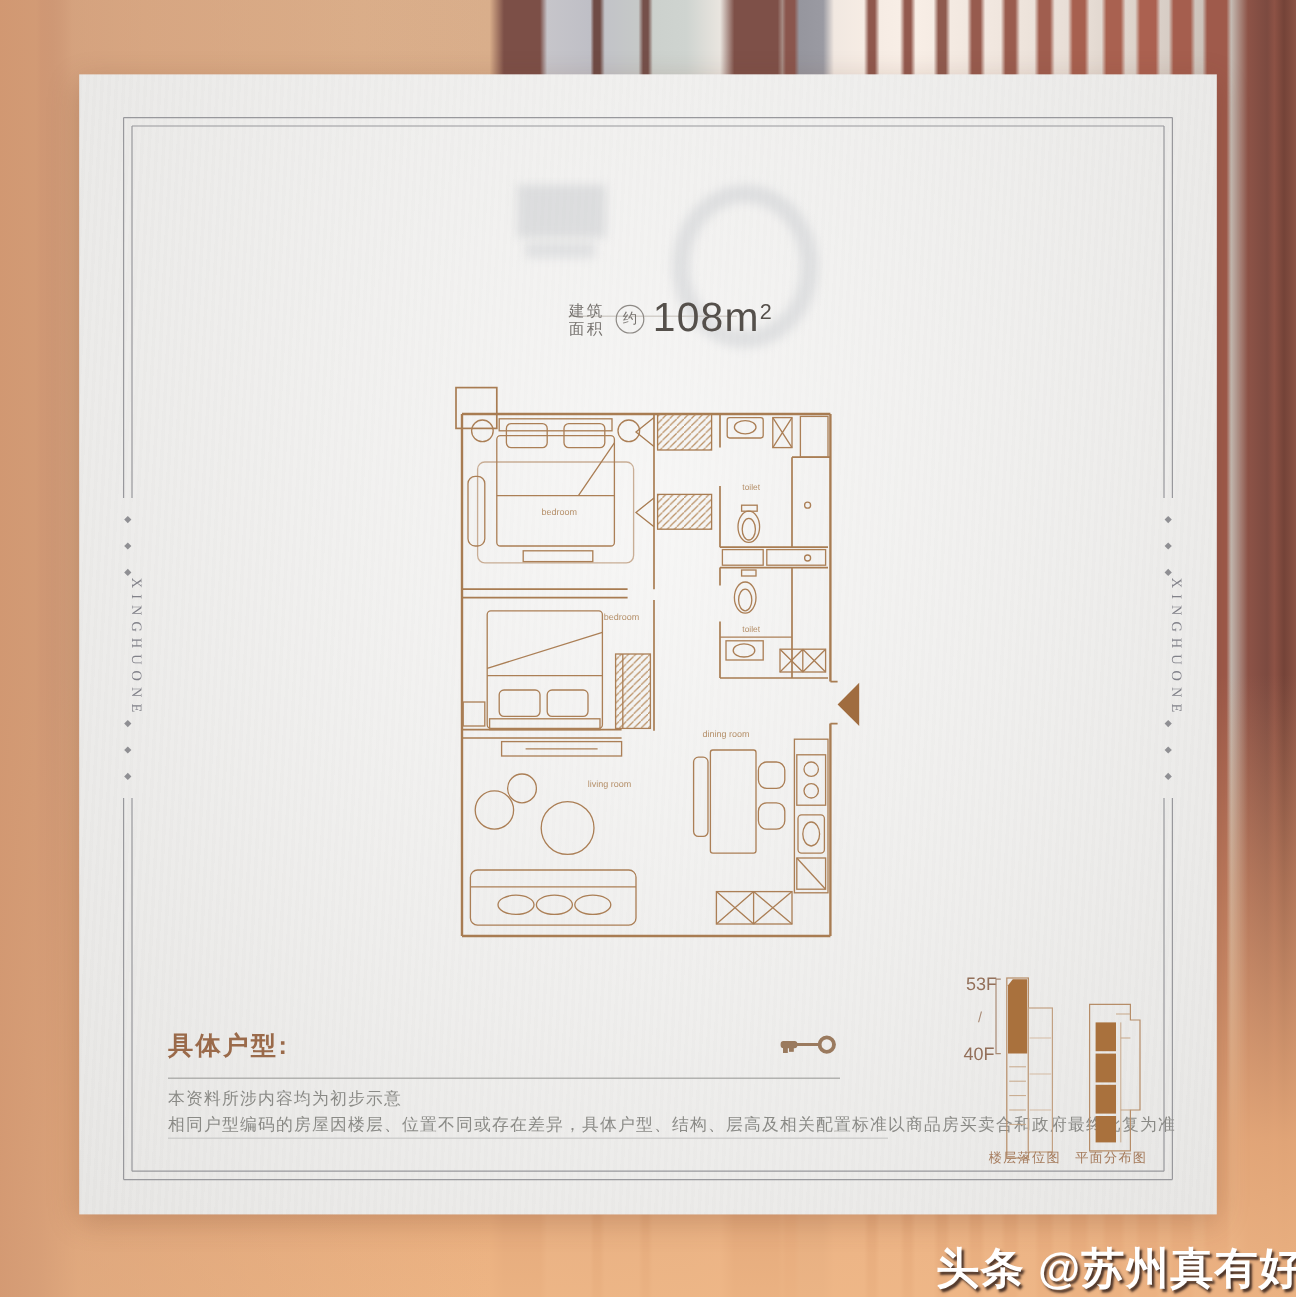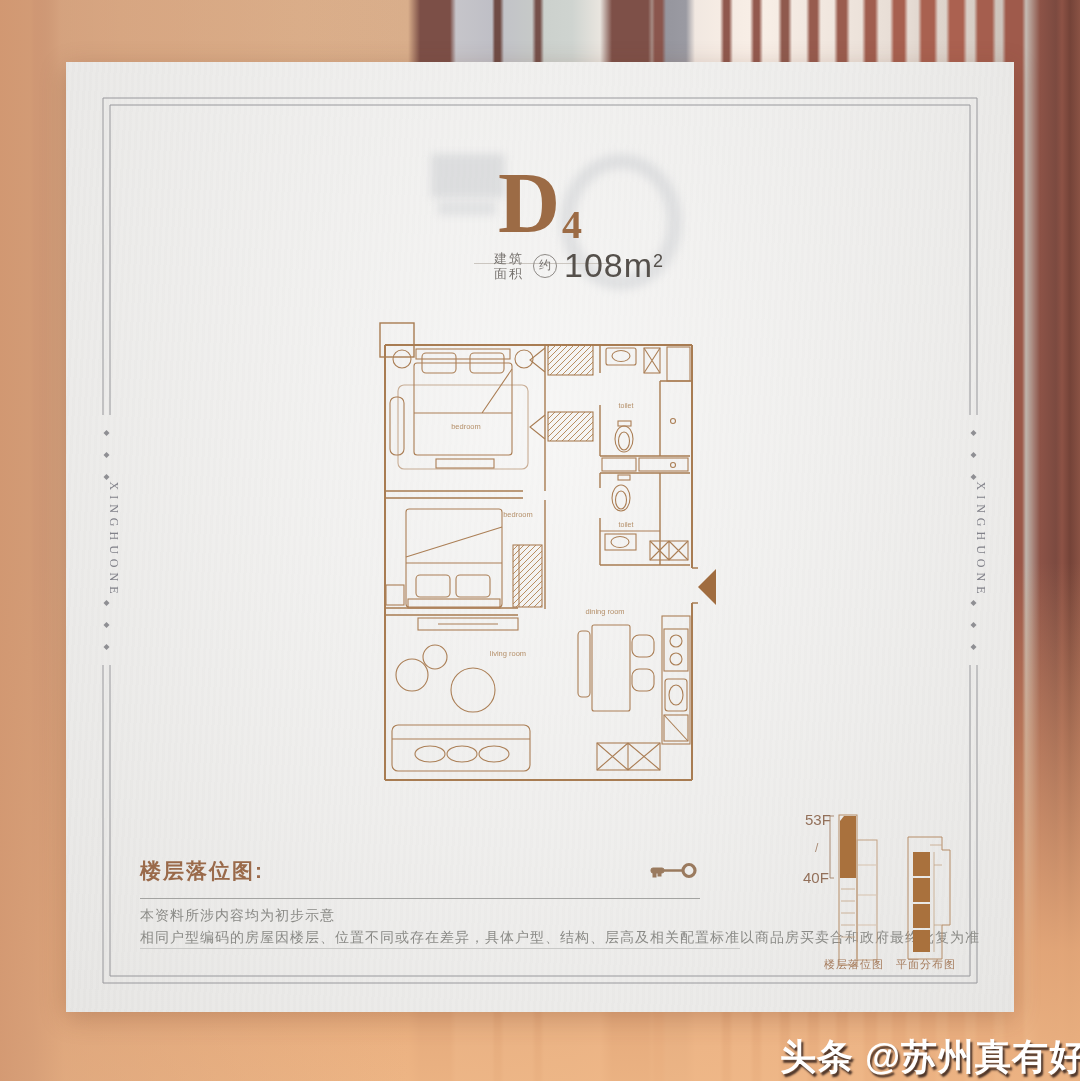--- a/index.html
+++ b/index.html
@@ -44,21 +44,21 @@
   
   .ghost{position:absolute;opacity:.33;filter:blur(4px);}
   .ghost-rect{left:365px;top:92px;width:74px;height:44px;background:#b3b7bd;}
   .ghost-bar{left:372px;top:140px;width:58px;height:13px;background:#bcc0c6;}
   .ghost-ring{left:494px;top:92px;width:92px;height:106px;border:15px solid #b9bdc3;border-radius:50%;background:transparent;}
   
   .unit-title{position:absolute;left:432px;top:98px;color:#9c6b45;font-family:"Liberation Serif","DejaVu Serif",serif;}
   .unit-letter{font-size:86px;font-weight:700;line-height:1;}
   .unit-sub{font-size:40px;font-weight:700;vertical-align:-6px;margin-left:2px;}
   .title-rule{position:absolute;left:408px;top:201px;width:140px;height:1px;background:#cbc6c0;}
-  .area-row{position:absolute;left:428px;top:184px;width:240px;display:flex;align-items:center;text-align:right;}
+  .area-row{position:absolute;left:408px;top:184px;width:240px;display:flex;align-items:center;text-align:right;}
   .area-label{font-size:13px;line-height:15px;color:#77736f;letter-spacing:2px;}
   .approx-circle{width:22px;height:22px;border:1px solid #8e8a86;border-radius:50%;margin:0 7px 0 9px;
     display:flex;align-items:center;justify-content:center;font-size:12px;color:#77736f;flex:0 0 auto;}
   .area-value{font-size:34px;color:#55504b;letter-spacing:1px;font-weight:400;}
   .area-sup{font-size:18px;vertical-align:10px;}
   
   .plan-svg{position:absolute;left:312px;top:251px;}
   
   .disc-heading{position:absolute;left:74px;top:795px;font-size:21px;font-weight:600;color:#9a6a4a;letter-spacing:2px;}
   .key-icon{position:absolute;left:584px;top:799px;}
@@ -102,23 +102,20 @@
       <path d="M0,-3 L3,0 L0,3 L-3,0 Z" transform="translate(907.5,585)"></path>
     </g>
     <text transform="translate(44,478) rotate(90)" text-anchor="middle" font-family="Liberation Serif, DejaVu Serif, serif" font-size="12" letter-spacing="5" fill="#82828a">XINGHUONE</text>
     <text transform="translate(911,478) rotate(90)" text-anchor="middle" font-family="Liberation Serif, DejaVu Serif, serif" font-size="12" letter-spacing="5" fill="#82828a">XINGHUONE</text>
   </svg>
 
   <div class="ghost ghost-rect"></div>
   <div class="ghost ghost-bar"></div>
   <div class="ghost ghost-ring"></div>
 
-  <div class="unit-title">
-    <span class="unit-letter">D</span><span class="unit-sub">4</span>
-  </div>
   <div class="title-rule"></div>
   <div class="area-row">
     <div class="area-label">
       <div>建筑</div>
       <div>面积</div>
     </div>
     <div class="approx-circle">约</div>
     <div class="area-value"><span>108m</span><span class="area-sup">2</span></div>
   </div>
 
@@ -237,21 +234,21 @@
       <ellipse cx="298" cy="382" rx="7" ry="10"></ellipse>
       <rect x="286" y="402" width="24" height="26"></rect>
       <path d="M286,402 L310,428"></path>
       <rect x="219" y="430" width="63" height="27"></rect>
       <path d="M250,430 V457 M219,430 L250,457 M250,430 L219,457 M250,430 L282,457 M282,430 L250,457"></path>
     </g>
 
     <polygon points="338,256 338,292 320,274" fill="#a06c3f"></polygon>
   </svg>
 
-  <div class="disc-heading">楼层落位图:</div>
+  <div class="disc-heading">具体户型:</div>
   <svg class="key-icon" width="50" height="20" viewBox="0 0 50 20">
     <g fill="#9a7a5e" stroke="#9a7a5e">
       <rect x="1" y="7" width="13" height="5" rx="2"></rect>
       <rect x="3" y="12" width="3" height="4"></rect>
       <rect x="8" y="12" width="3" height="3"></rect>
       <line x1="14" y1="9.5" x2="33" y2="9.5" stroke-width="2.5"></line>
       <circle cx="39" cy="9.5" r="6" fill="none" stroke-width="3.2"></circle>
     </g>
   </svg>
   <div class="disc-rule1"></div>

